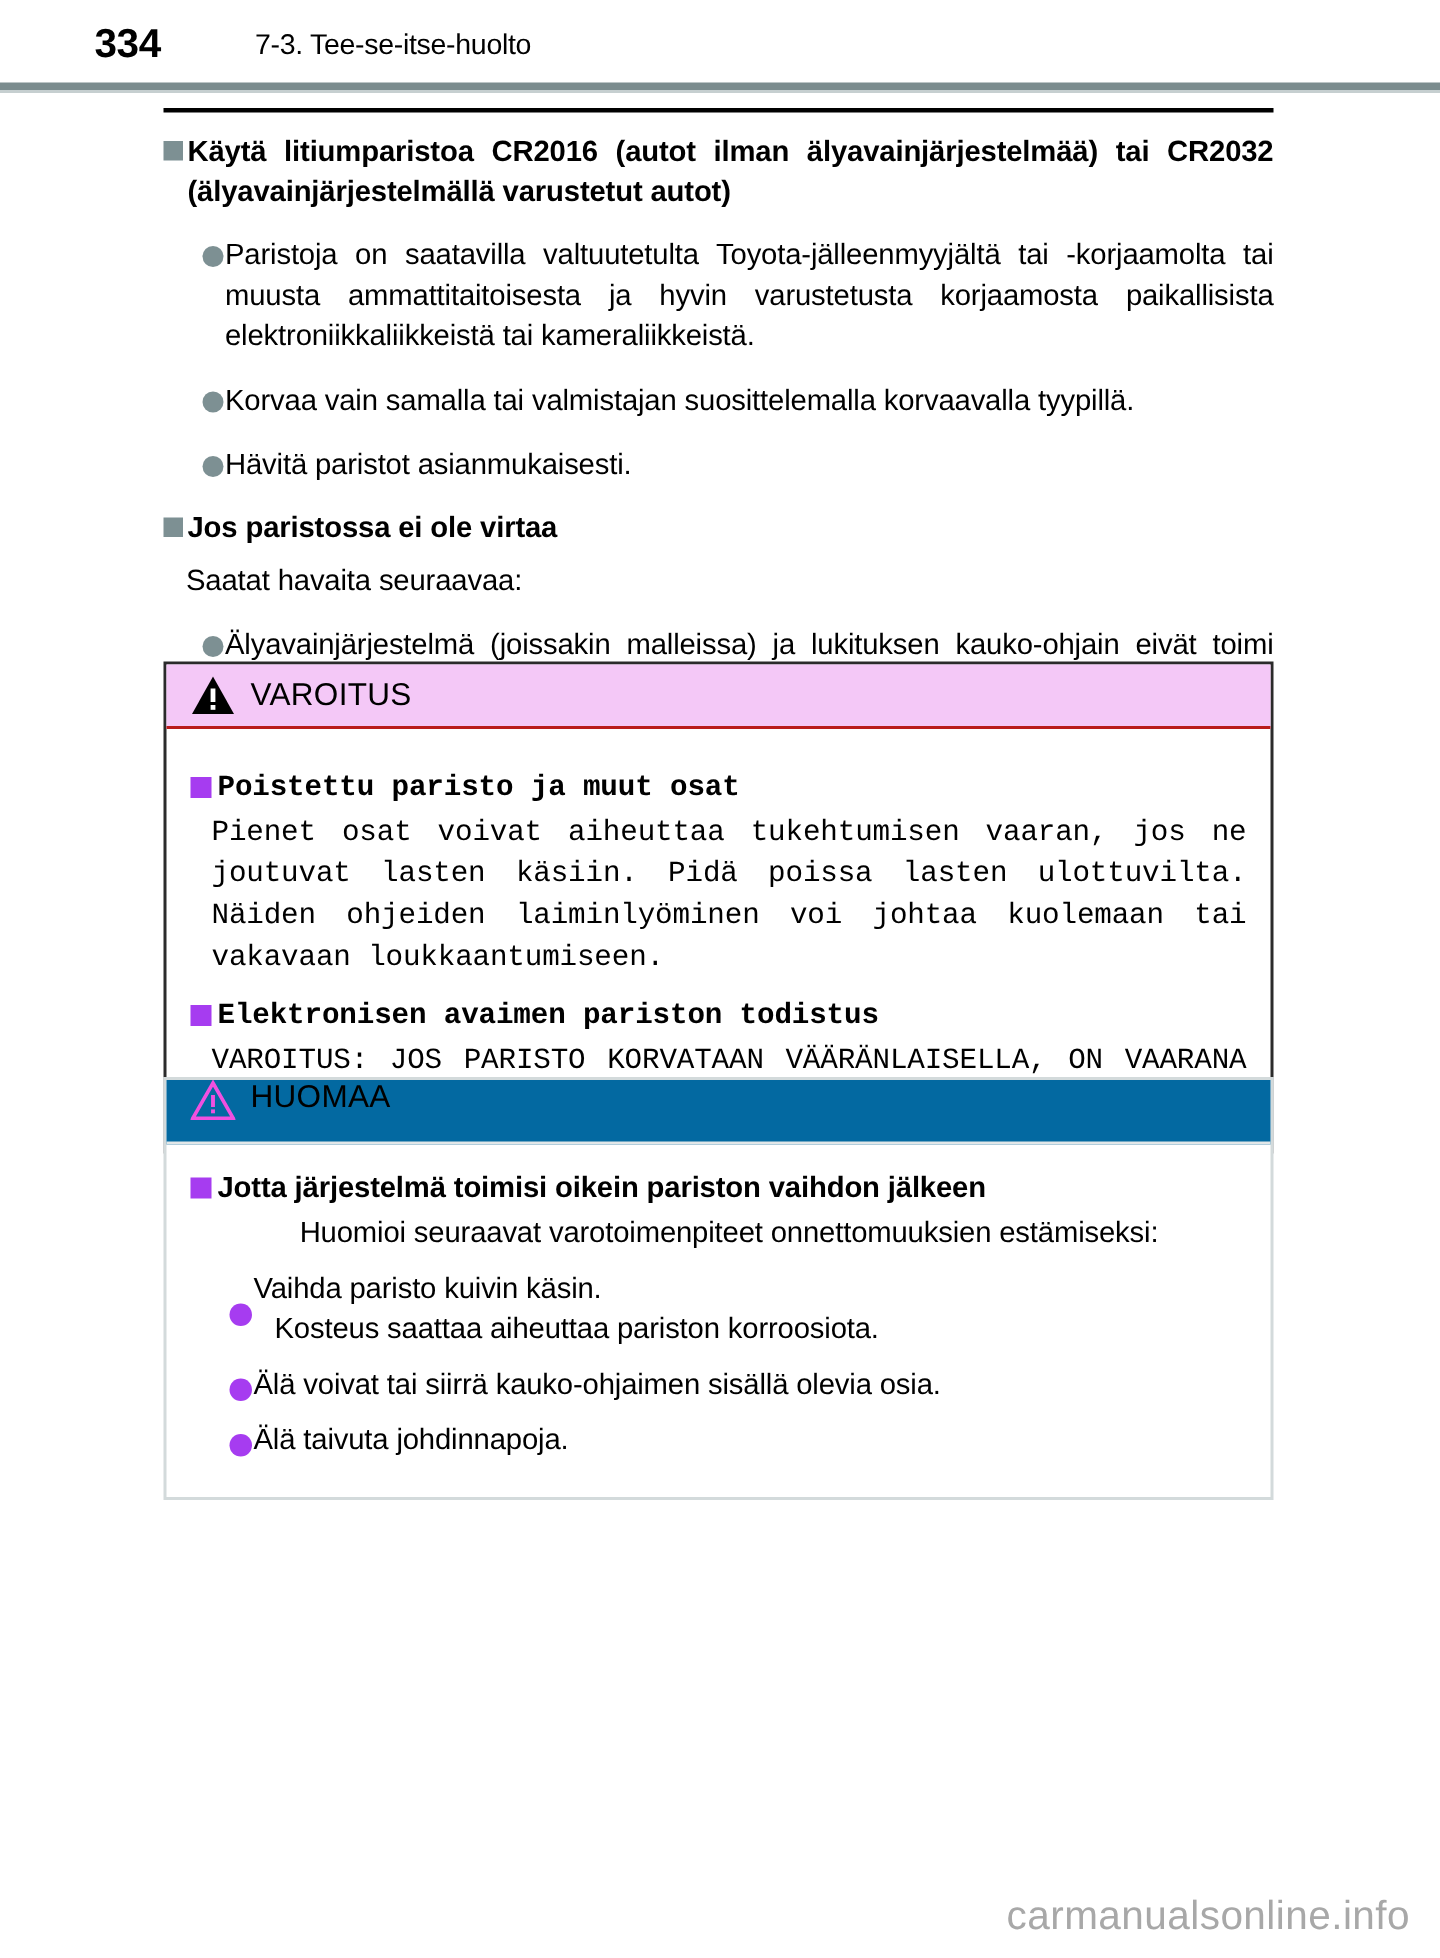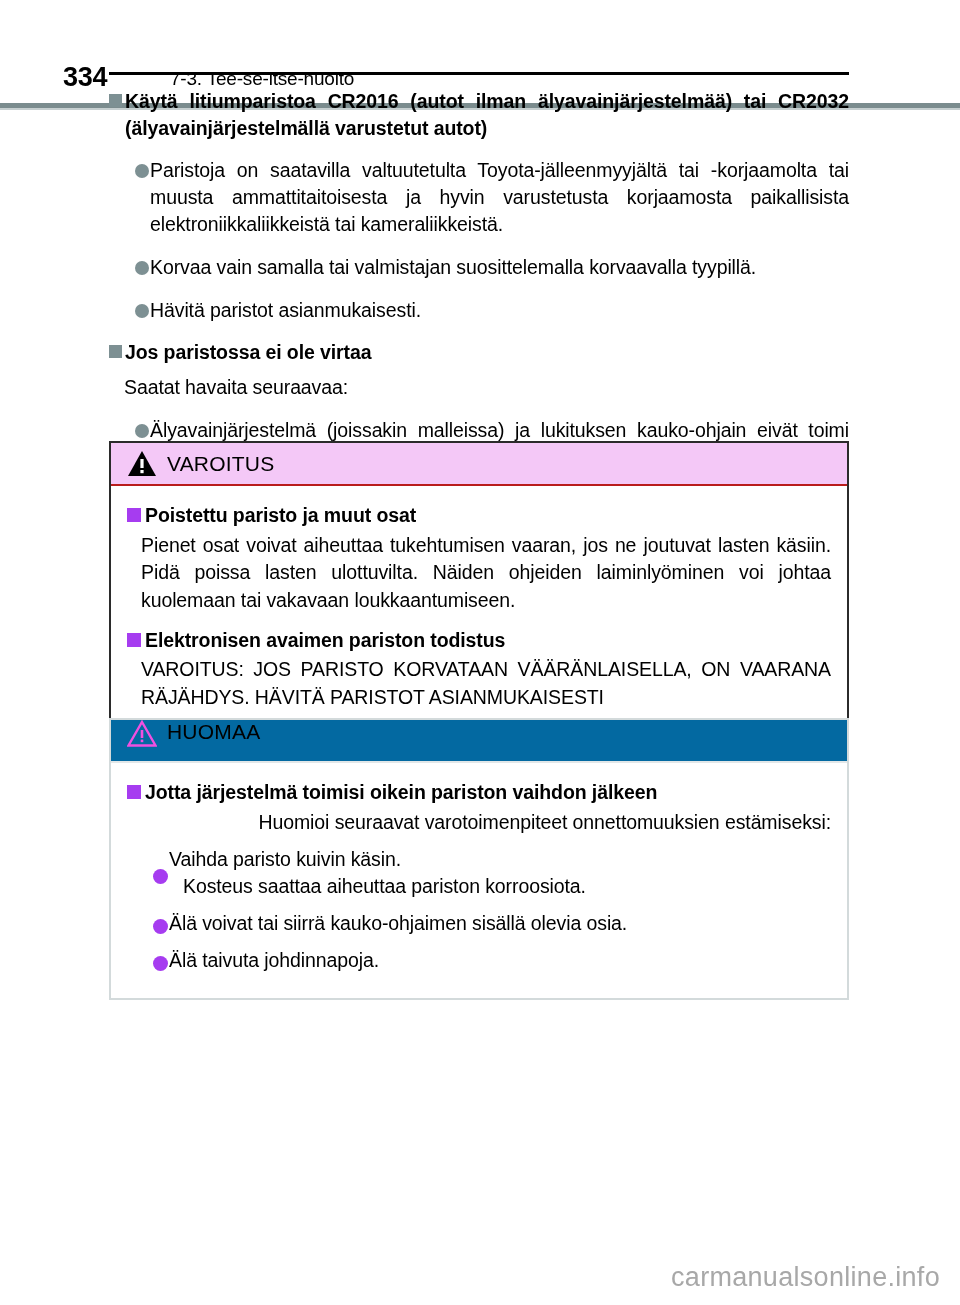--- a/index.html
+++ b/index.html
@@ -16,21 +16,20 @@
     overflow: hidden;
   }
 
   
   .page-header {
     position: absolute;
     left: 0;
     top: 0;
     width: 808px;
     height: 58px;
-    margin-top: 48px;
   }
   .page-number {
     position: absolute;
     left: 63px;
     top: 14px;
     font-size: 27px;
     font-weight: bold;
     letter-spacing: -0.3px;
   }
   .section-title {
@@ -147,21 +146,22 @@
     display: flex;
     align-items: center;
     padding-left: 16px;
   }
   .warn-head-label {
     font-size: 21px;
     letter-spacing: 0.2px;
     margin-left: 10px;
   }
   .warn-body {
-    padding: 11px 16px 18px 16px;
+    padding: 21px 16px 18px 16px;
+    font-family: Liberation Mono, monospace;
   }
 
   
   .note-box {
     position: absolute;
     left: 109px;
     top: 718px;
     width: 740px;
     border: 2px solid #d3dadb;
     box-sizing: border-box;
@@ -206,21 +206,21 @@
     letter-spacing: -0.1px;
   }
   .box-para {
     font-size: 19.5px;
     line-height: 1.42;
     text-align: justify;
     padding-left: 14px;
     margin-top: 3px;
     letter-spacing: -0.1px;
   }
-  .box-para.nojust { text-align: right; }
+  .box-para.nojust { text-align: center; }
 
   
   .p-rd-item {
     display: flex;
     align-items: center;
     margin-top: 10px;
     padding-left: 26px;
   }
   .p-rd-bullet {
     flex: 0 0 auto;

